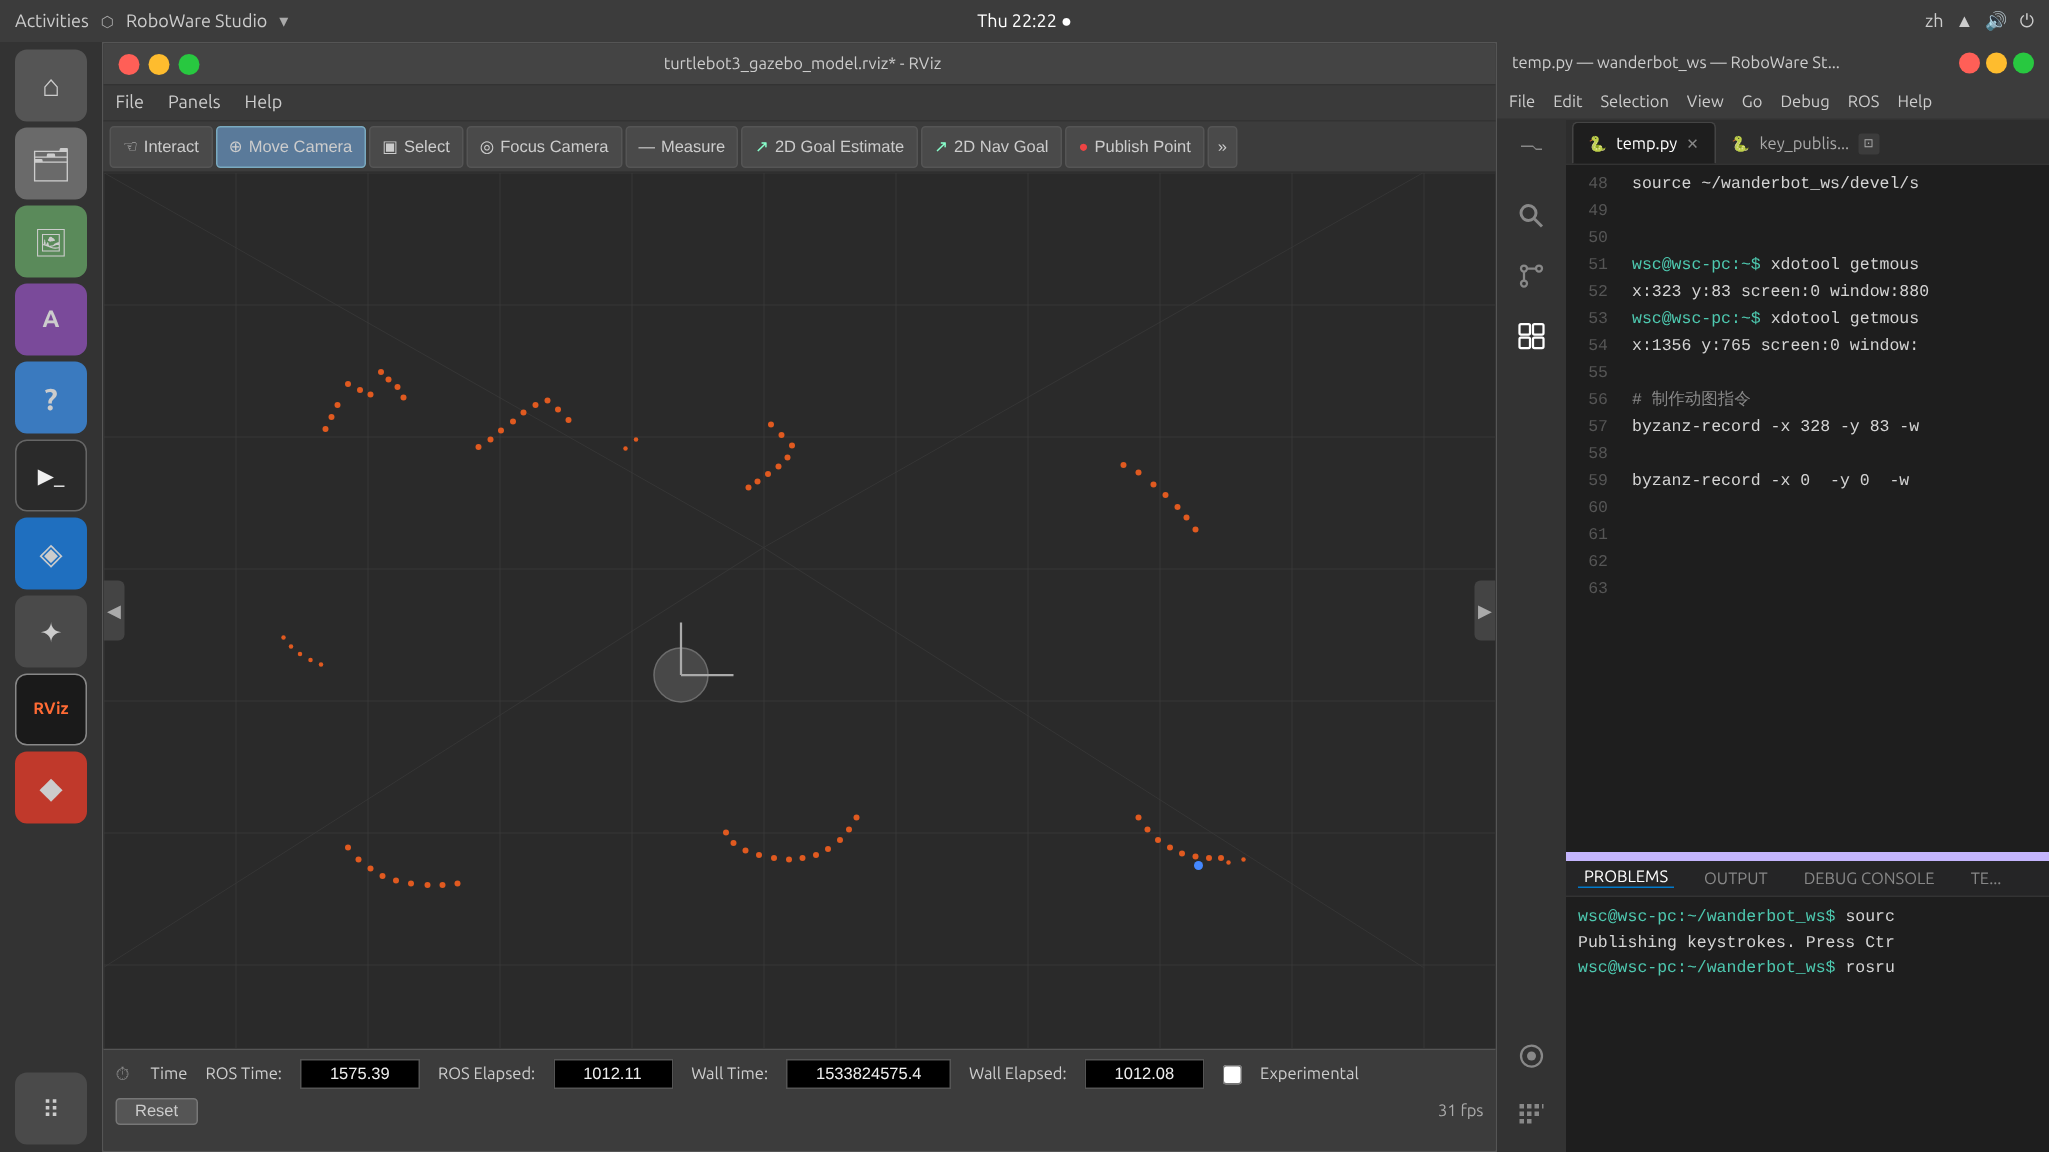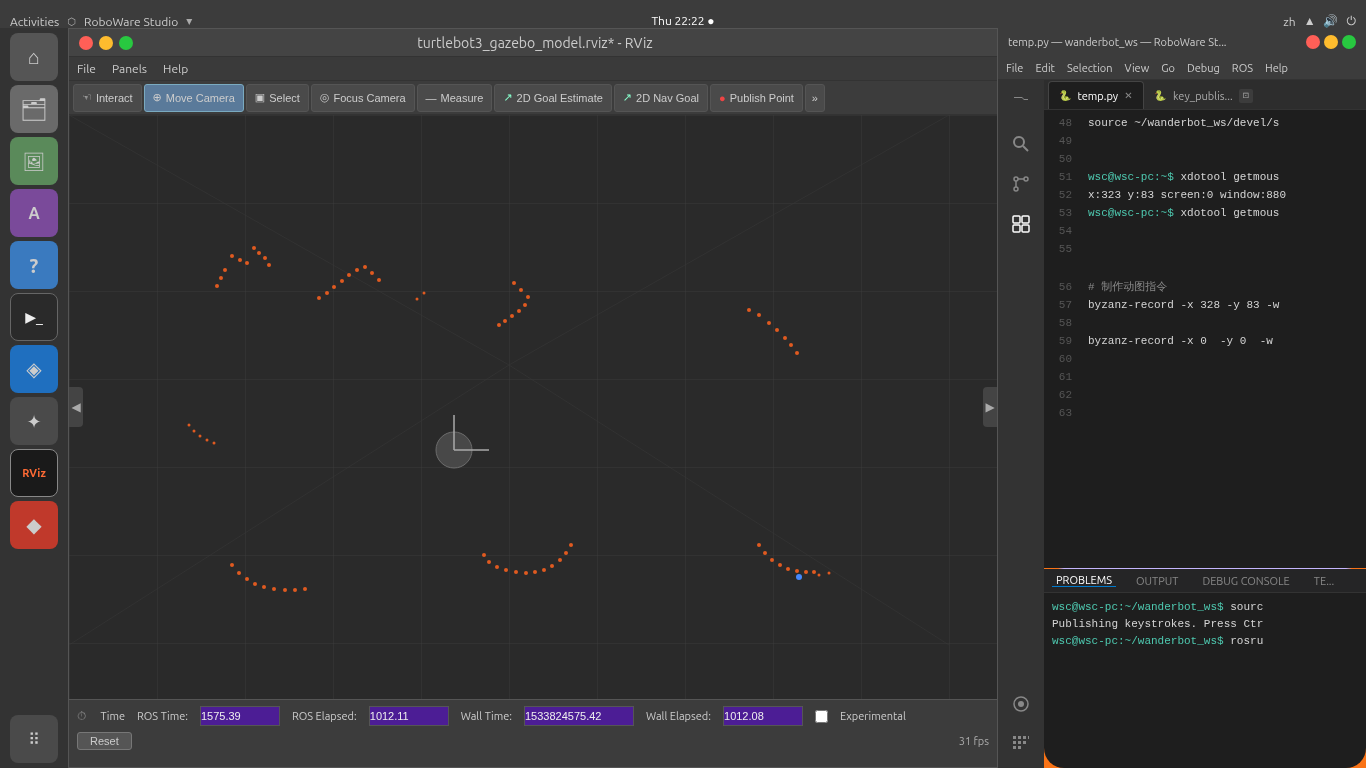--- a/index.html
+++ b/index.html
@@ -1,21 +1,21 @@
 <!DOCTYPE html>
 <html><head>
   <meta charset="utf-8">
   <style>
     * { margin: 0; padding: 0; box-sizing: border-box; }
     body { width: 1366px; height: 768px; overflow: hidden; background: #2d2d2d; font-family: 'Ubuntu', sans-serif; font-size: 12px; }
 
     
     .system-bar {
       width: 100%; height: 28px; background: #3c3c3c;
-      display: flex; align-items: flex-end; justify-content: space-between;
+      display: flex; align-items: center; justify-content: space-between;
       padding: 0 10px; color: #ccc; font-size: 12px;
     }
     .system-bar-left { display: flex; align-items: center; gap: 8px; }
     .system-bar-center { position: absolute; left: 50%; transform: translateX(-50%); color: #fff; }
     .system-bar-right { display: flex; align-items: center; gap: 8px; }
 
     
     .dock {
       position: absolute; left: 0; top: 28px; width: 68px; height: 740px;
       background: #333; display: flex; flex-direction: column; align-items: center;
@@ -33,21 +33,21 @@
       background: #2b2b2b; border: 1px solid #555;
       display: flex; flex-direction: column;
     }
 
     
     .rviz-titlebar {
       height: 28px; background: #444; display: flex; align-items: center;
       justify-content: space-between; padding: 0 10px;
       border-bottom: 1px solid #333;
     }
-    .rviz-titlebar-title { color: #ccc; font-size: 14px; }
+    .rviz-titlebar-title { color: #ccc; font-size: 11px; }
     .titlebar-controls { display: flex; gap: 6px; }
     .titlebar-btn {
       width: 14px; height: 14px; border-radius: 50%; border: none; cursor: pointer;
     }
     .btn-close { background: #ff5f57; }
     .btn-min { background: #febc2e; }
     .btn-max { background: #28c840; }
 
     
     .rviz-menubar {
@@ -100,22 +100,22 @@
     
     .time-bar {
       height: 68px; background: #3c3c3c; border-top: 1px solid #555;
       padding: 6px 8px;
     }
     .time-bar-top {
       display: flex; align-items: center; gap: 12px; margin-bottom: 6px;
     }
     .time-label { color: #ccc; font-size: 11px; }
     .time-input {
-      background: #4c1d95; border: 1px solid #555; color: #eee;
-      padding: 2px 0; font-size: 11px; width: 90px; height: 20px;
+      background: #000000; border: 1px solid #555; color: #eee;
+      padding: 2px 19px; font-size: 11px; width: 90px; height: 20px;
     }
     .time-check { accent-color: #7aaac0; }
     .time-bar-bottom { display: flex; align-items: center; justify-content: space-between; }
     .fps-label { color: #aaa; font-size: 11px; }
 
     
     .vscode-panel {
       position: absolute; left: 998px; top: 28px; width: 368px; height: 740px;
       background: #f97316; display: flex; flex-direction: column;
     }
@@ -154,26 +154,26 @@
     }
     .editor-lines {
       flex: 1; overflow: hidden; padding: 4px 0;
       font-family: 'Courier New', monospace; font-size: 11px; line-height: 18px;
     }
     .line { display: flex; gap: 0; align-items: flex-end; }
     .line-num { width: 40px; text-align: right; color: #555; padding-right: 12px; user-select: none; }
     .line-content { flex: 1; padding-left: 4px; white-space: pre; overflow: hidden; }
     .c-white { color: #d4d4d4; }
     .c-prompt { color: #4ec9b0; }
-    .c-comment { color: #888; margin-top: 20px; }
+    .c-comment { color: #888; }
 
     
     .vscode-bottom {
-      height: 200px; background: #1e1e1e; border-top: 1px solid #c4b5fd;
-      display: flex; flex-direction: column; border-radius: 20px;
+      height: 200px; background: #1e1e1e; border-top: 6px solid #c4b5fd;
+      display: flex; flex-direction: column;
     }
     .bottom-tabs {
       height: 24px; background: #252526; display: flex; align-items: center;
       border-bottom: 1px solid #333; padding: 0 8px; gap: 16px;
     }
     .bottom-tab { color: #888; font-size: 11px; cursor: pointer; padding: 0 4px; }
     .bottom-tab.active { color: #fff; border-bottom: 1px solid #007acc; }
     .terminal-area {
       flex: 1; padding: 6px 8px; font-family: 'Courier New', monospace; font-size: 11px;
       line-height: 17px; overflow: hidden;
@@ -541,20 +541,21 @@
             <div class="line">
               <span class="line-num">52</span>
               <span class="line-content c-white">x:323 y:83 screen:0 window:880</span>
             </div>
             <div class="line">
               <span class="line-num">53</span>
               <span class="line-content"><span class="c-prompt">wsc@wsc-pc:~$</span><span class="c-white"> xdotool getmous</span></span>
             </div>
             <div class="line">
               <span class="line-num">54</span>
+              <span class="line-content c-white">x:1356 y:765 screen:0 window:</span>
             </div>
             <div class="line">
               <span class="line-num">55</span>
               <span class="line-content"></span>
             </div>
             <div class="line">
               <span class="line-num">56</span>
               <span class="line-content c-comment"># 制作动图指令</span>
             </div>
             <div class="line">

